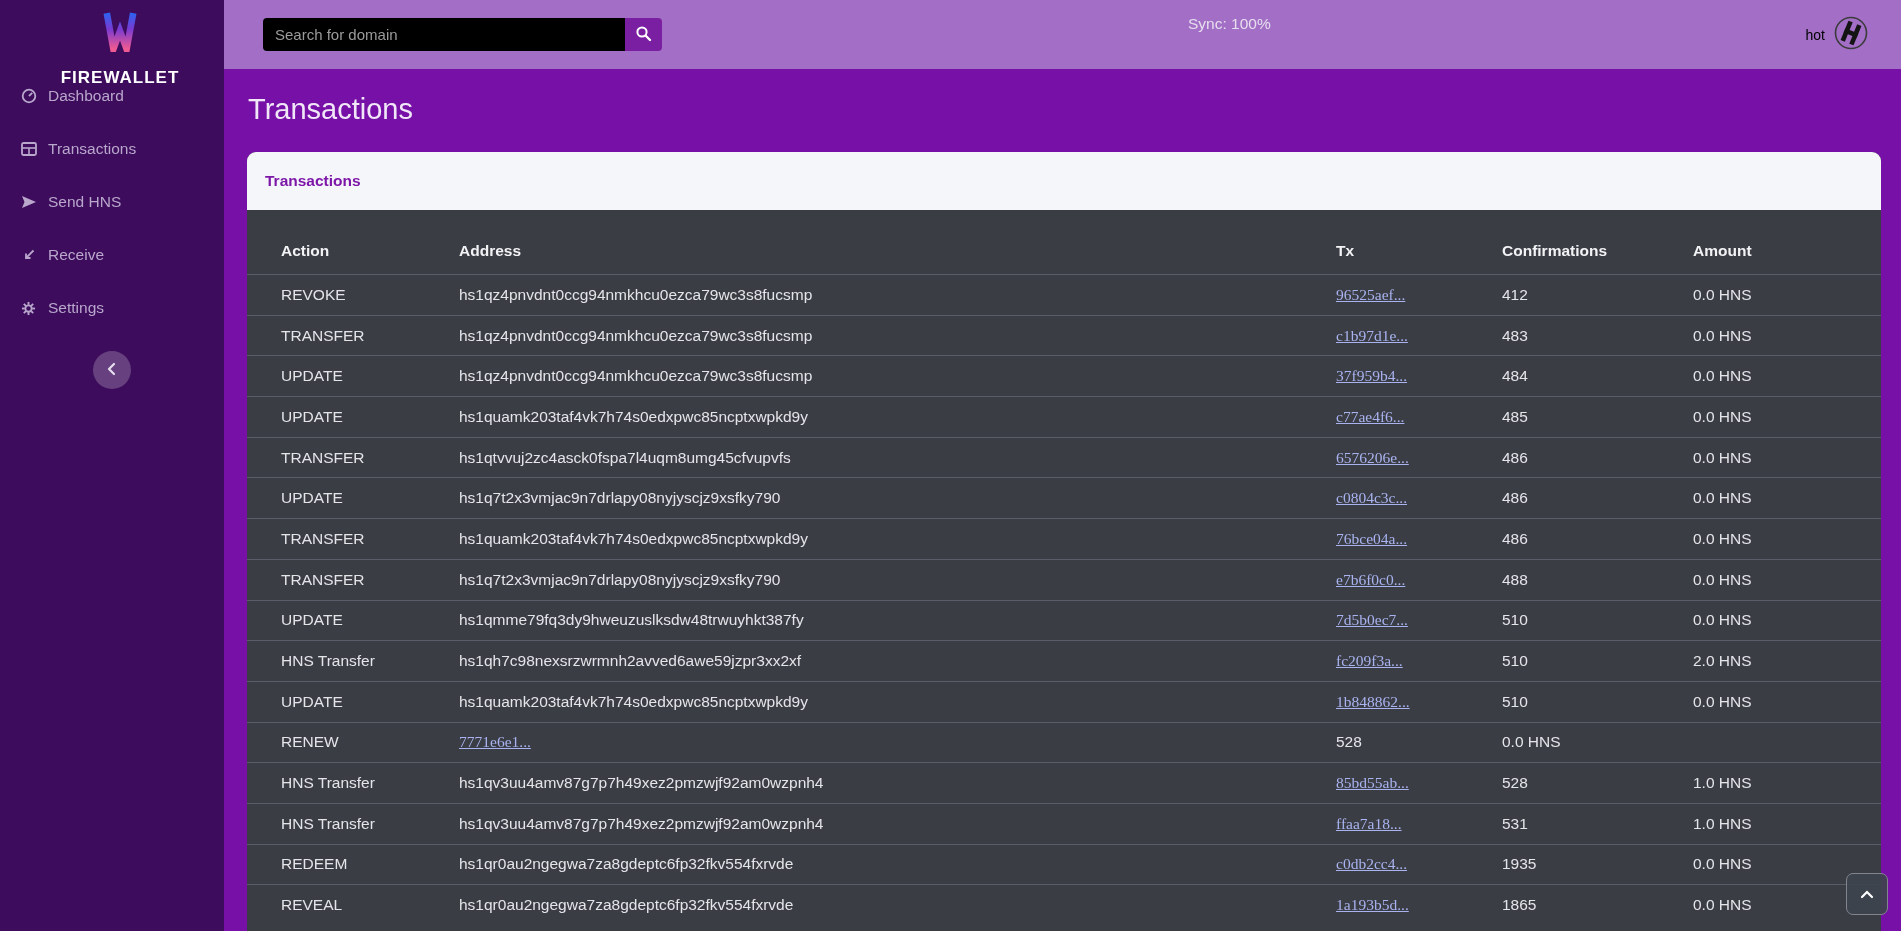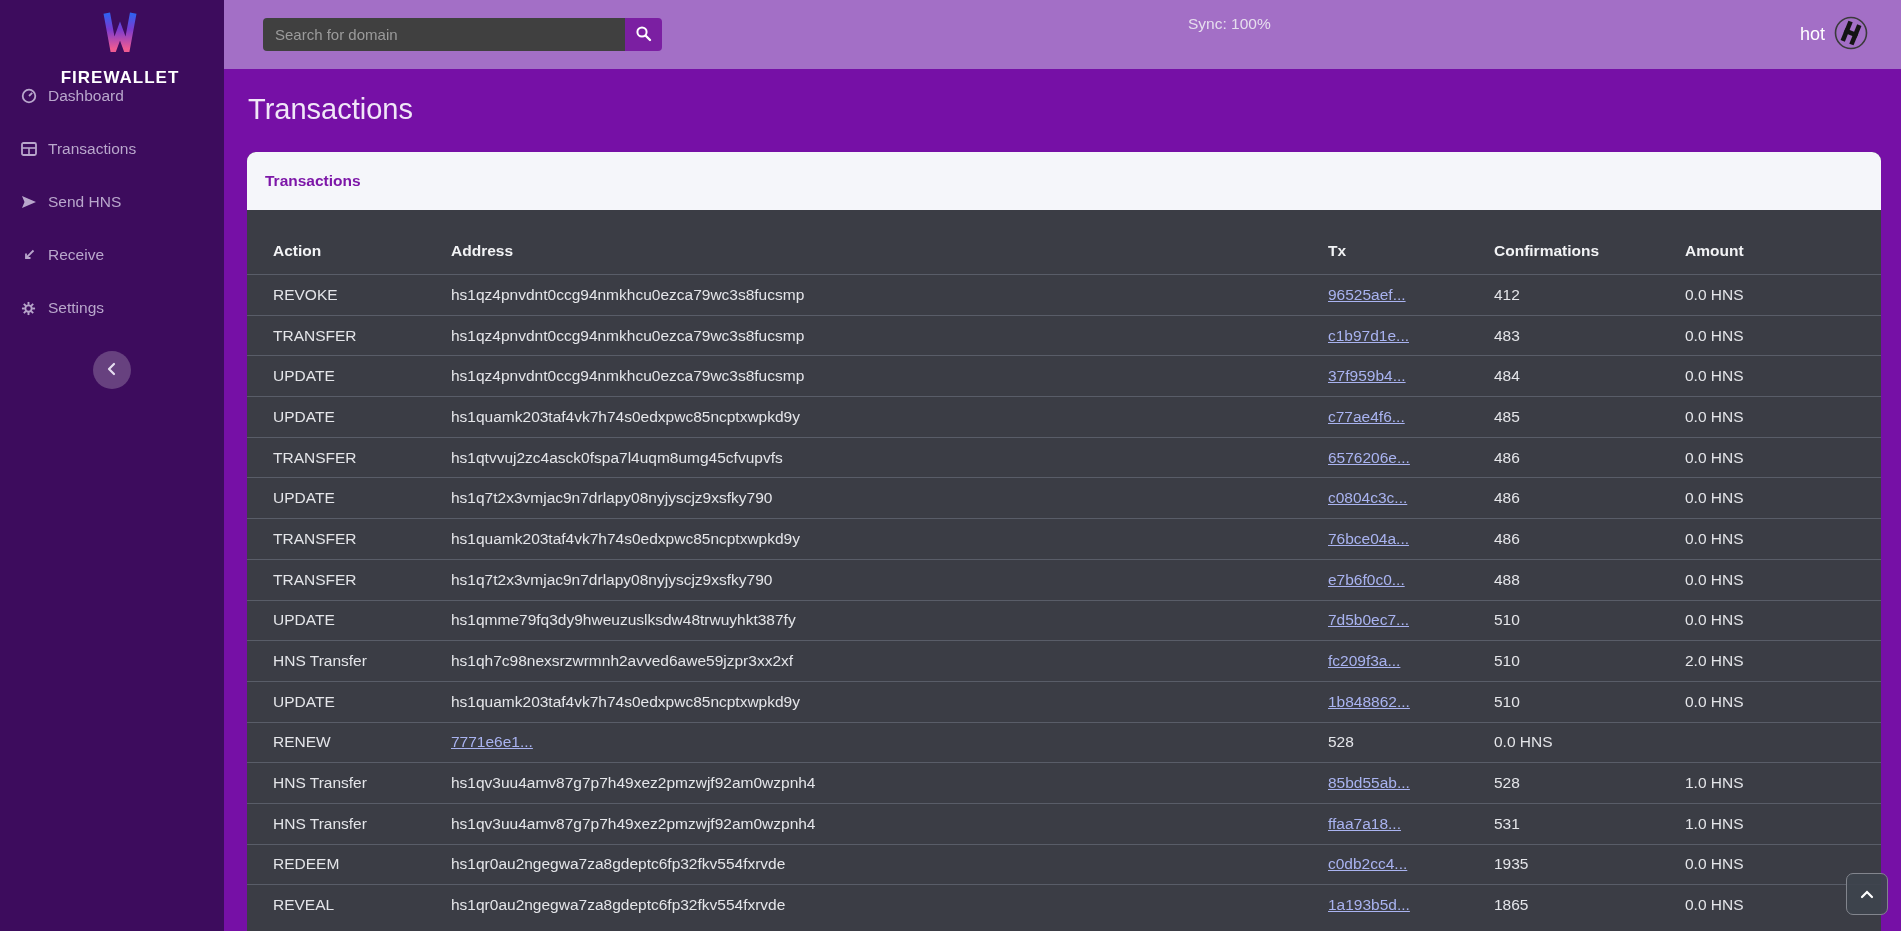--- a/index.html
+++ b/index.html
@@ -37,39 +37,39 @@
 
   
   .topbar {
     position:absolute; left:224px; top:0; right:0; height:69px;
     background:#a36fc6; z-index:4;
   }
   .searchbar {
     position:absolute; left:39px; top:18px; display:flex; height:33px;
   }
   .search-input {
-    width:362px; height:33px; background:#404040; border:none;
+    width:362px; height:33px; background:#000000; border:none;
     border-radius:4px 0 0 4px; color:#cccccc; font-size:15px;
     padding:0 12px; font-family:"Liberation Sans", sans-serif; outline:none;
   }
   .search-input::placeholder { color:#9b9b9b; }
   .search-btn {
     width:37px; height:33px; background:#7b1fa2; border:none;
     border-radius:0 4px 4px 0; display:flex; align-items:center;
     justify-content:center; cursor:pointer;
   }
   .sync {
     position:absolute; left:964px; top:0; height:48px;
     display:flex; align-items:center; color:#e6deee; font-size:15.5px;
   }
   .wallet-area {
     position:absolute; right:33px; top:0; height:69px;
     display:flex; align-items:center; gap:9px;
   }
-  .wallet-name { color:#ffffff; font-size:18px; }
+  .wallet-name { color:#000000; font-size:14px; }
   .hs-logo-btn { background:none; border:none; cursor:pointer; display:flex; }
 
   
   .main { position:absolute; left:224px; top:69px; right:0; bottom:0; background:#7610a6; }
   .page-title {
     margin:24px 0 0 24px; font-size:29px; font-weight:500; color:#f1e7f8;
   }
   .card {
     position:absolute; left:23px; right:20px; top:83px; bottom:0;
     border-radius:9px 9px 0 0; overflow:hidden;
@@ -78,32 +78,32 @@
   .card-header {
     height:58px; background:#f5f6fa; display:flex; align-items:center;
     padding-left:18px; flex:none;
   }
   .card-title { color:#7d17a8; font-size:15.5px; font-weight:700; }
 
   
   .thead, .row {
     display:grid;
     grid-template-columns:178px 877px 166px 191px 1fr;
-    padding-left:26px; align-items:center;
+    padding-left:34px; align-items:center;
   }
   .thead {
     height:64px; align-items:end; padding-bottom:14px;
     color:#f2f3f5; font-size:15.5px; font-weight:700; flex:none;
   }
   .rows { flex:1; overflow:hidden; }
   .row {
     height:40.7px; border-top:1px solid #595d68;
     color:#e4e5e9; font-size:15.5px;
   }
-  .txlink { color:#a9b3f0; text-decoration:underline; cursor:pointer; }
+  .txlink { color:#a9b3f0; text-decoration:underline; cursor:pointer;font-family:Liberation Serif, serif; }
 
   
   .scrolltop {
     position:absolute; left:1846px; top:873px; width:42px; height:42px;
     background:rgba(62,67,77,0.92); border:1px solid #82858d; border-radius:7px;
     display:flex; align-items:center; justify-content:center; cursor:pointer; z-index:9;
   }
 </style>
 </head>
 <body>

